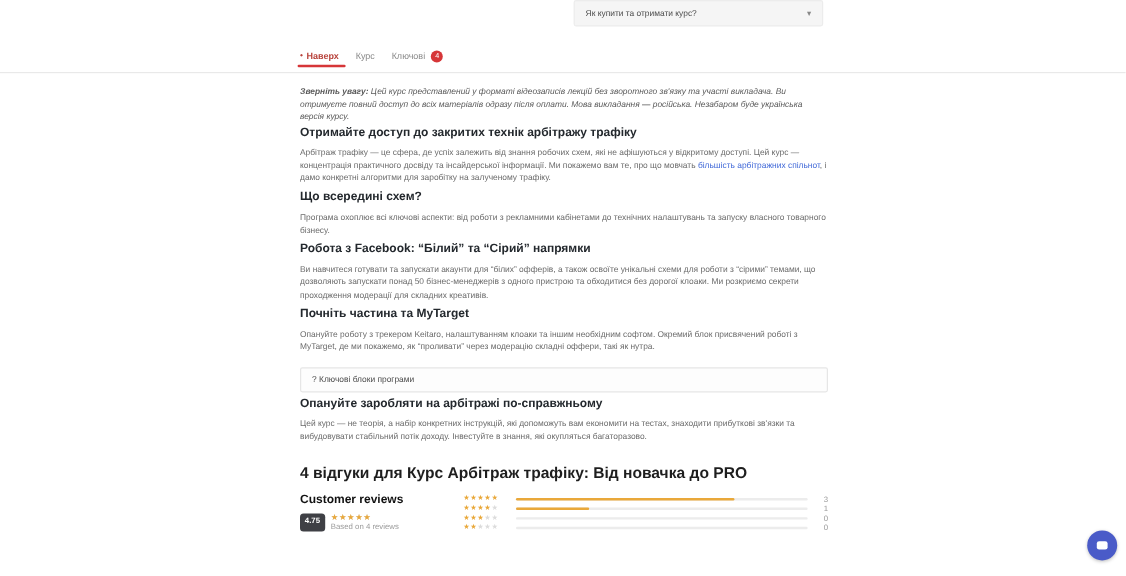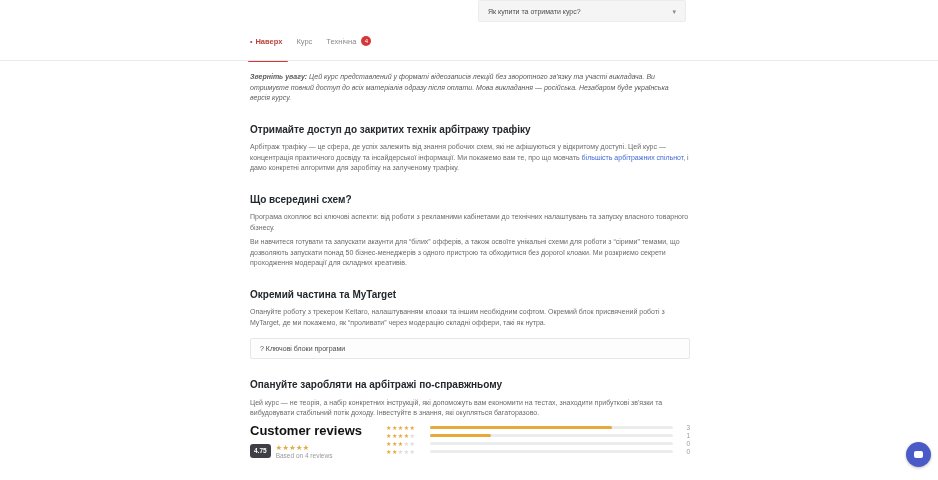--- a/index.html
+++ b/index.html
@@ -18,50 +18,50 @@
     display: flex; align-items: center; justify-content: space-between;
     padding: 0 9px; cursor: pointer;
   }
   .top-accordion .label { font-size: 7px; color: #4c4c4c; }
   .top-accordion .chev { font-size: 7px; color: #888; line-height: 1; }
   
   .tabs {
     position: absolute; left: 250px; top: 41px; height: 16px;
     display: flex; align-items: center; gap: 14px; font-size: 7.5px;
   }
-  .tab { color: #8a8a8a; cursor: pointer; display: flex; align-items: center; gap: 3px; position: relative; padding-bottom: 16px; }
+  .tab { color: #8a8a8a; cursor: pointer; display: flex; align-items: center; gap: 3px; position: relative; padding-bottom: 5px; }
   .tab.active { color: #b8433c; font-weight: 700; }
   .tab.active::after {
     content: ""; position: absolute; left: -2px; right: -6px; bottom: 0;
     height: 2px; background: var(--accent-red, #c0524a); border-radius: 1px;
   }
   .tab .prefix { font-size: 7px; }
   .badge {
     width: 10px; height: 10px; border-radius: 50%;
     background: var(--accent-red, #d63638); color: #fff;
     font-size: 6px; display: inline-flex; align-items: center; justify-content: center;
     margin-left: 2px;
   }
   .top-divider { position: absolute; left: 0; top: 60px; width: 938px; height: 1px; background: #e9e9e9; }
   
   .content { position: absolute; left: 250px; top: 66px; width: 440px; }
   .notice { font-size: 7px; font-style: italic; color: #5a5a5a; line-height: 1.5; margin-top: 6px; }
   .notice b { font-style: italic; }
-  h3.sec { font-size: 10px; font-weight: 700; color: #23282d; margin: 20px 0 6px; line-height: 1.25; }
+  h3.sec { font-size: 10px; font-weight: 700; color: #23282d; margin: 1px 0 6px; line-height: 1.25; }
   p.sec { font-size: 7px; color: #6b6b6b; line-height: 1.5; margin-bottom: 4px; }
   a.inline-link { color: var(--link-blue, #4169d8); text-decoration: none; cursor: pointer; }
   .program-accordion {
     margin: 10px 0 4px; border: 1px solid #e6e6e6; border-radius: 2px;
     background: #fdfdfd; padding: 6px 9px; font-size: 7px; color: #4c4c4c; cursor: pointer;
   }
   h2.reviews-heading { font-size: 13px; font-weight: 700; color: #1e1e1e; margin: 16px 0 10px; }
   
   .cr-wrap { display: flex; align-items: flex-start; }
   .cr-left { width: 128px; flex: 0 0 auto; }
-  .cr-title { font-size: 13px; font-weight: 700; color: #111; margin-bottom: 6px; }
+  .cr-title { font-size: 10px; font-weight: 700; color: #111; margin-bottom: 6px; }
   .cr-score-row { display: flex; align-items: center; gap: 5px; }
   .cr-badge {
     background: var(--badge-dark, #3f4045); color: #fff; font-size: 6.5px; font-weight: 700;
     padding: 4px 4px; border-radius: 3px; line-height: 1;
   }
   .cr-stars-col { display: flex; flex-direction: column; gap: 1px; }
   .stars { position: relative; font-size: 7px; line-height: 1; letter-spacing: 0.5px; color: #dcdcdc; white-space: nowrap; }
   .stars .fill {
     position: absolute; left: 0; top: 0; overflow: hidden; white-space: nowrap;
     color: var(--star-orange, #e9a83a);
@@ -94,47 +94,49 @@
 
 <div class="tabs">
   <div class="tab active">
     <span class="prefix">•</span>
     <span>Наверх</span>
   </div>
   <div class="tab">
     <span>Курс</span>
   </div>
   <div class="tab">
-    <span>Технічна</span>
+    <span>Ключові</span>
     <span class="badge">4</span>
   </div>
 </div>
 
 <div class="top-divider"></div>
 
 <div class="content">
 
   <p class="notice"><b>Зверніть увагу:</b><span> Цей курс представлений у форматі відеозаписів лекцій без зворотного зв'язку та участі викладача. Ви отримуєте повний доступ до всіх матеріалів одразу після оплати. Мова викладання — російська. Незабаром буде українська версія курсу.</span></p>
 
   <h3 class="sec">Отримайте доступ до закритих технік арбітражу трафіку</h3>
   <p class="sec"><span>Арбітраж трафіку — це сфера, де успіх залежить від знання робочих схем, які не афішуються у відкритому доступі. Цей курс — концентрація практичного досвіду та інсайдерської інформації. Ми покажемо вам те, про що мовчать </span><a class="inline-link">більшість арбітражних спільнот</a><span>, і дамо конкретні алгоритми для заробітку на залученому трафіку.</span></p>
 
   <h3 class="sec">Що всередині схем?</h3>
   <p class="sec">Програма охоплює всі ключові аспекти: від роботи з рекламними кабінетами до технічних налаштувань та запуску власного товарного бізнесу.</p>
 
+  <h3 class="sec">Робота з Facebook: “Білий” та “Сірий” напрямки</h3>
   <p class="sec">Ви навчитеся готувати та запускати акаунти для “білих” офферів, а також освоїте унікальні схеми для роботи з “сірими” темами, що дозволяють запускати понад 50 бізнес-менеджерів з одного пристрою та обходитися без дорогої клоаки. Ми розкриємо секрети проходження модерації для складних креативів.</p>
 
-  <h3 class="sec">Окремий частина та MyTarget</h3>
+  <h3 class="sec">Почніть частина та MyTarget</h3>
   <p class="sec">Опануйте роботу з трекером Keitaro, налаштуванням клоаки та іншим необхідним софтом. Окремий блок присвячений роботі з MyTarget, де ми покажемо, як “проливати” через модерацію складні оффери, такі як нутра.</p>
 
   <div class="program-accordion">? Ключові блоки програми</div>
 
   <h3 class="sec">Опануйте заробляти на арбітражі по-справжньому</h3>
   <p class="sec">Цей курс — не теорія, а набір конкретних інструкцій, які допоможуть вам економити на тестах, знаходити прибуткові зв'язки та вибудовувати стабільний потік доходу. Інвестуйте в знання, які окупляться багаторазово.</p>
 
+  <h2 class="reviews-heading">4 відгуки для Курс Арбітраж трафіку: Від новачка до PRO</h2>
 
   <div class="cr-wrap">
     <div class="cr-left">
       <div class="cr-title">Customer reviews</div>
       <div class="cr-score-row">
         <span class="cr-badge">4.75</span>
         <span class="cr-stars-col">
           <span class="stars"><span>★★★★★</span><span class="fill" id="avg-fill" style="width: 95%;">★★★★★</span></span>
           <span class="cr-basedon">Based on 4 reviews</span>
         </span>

